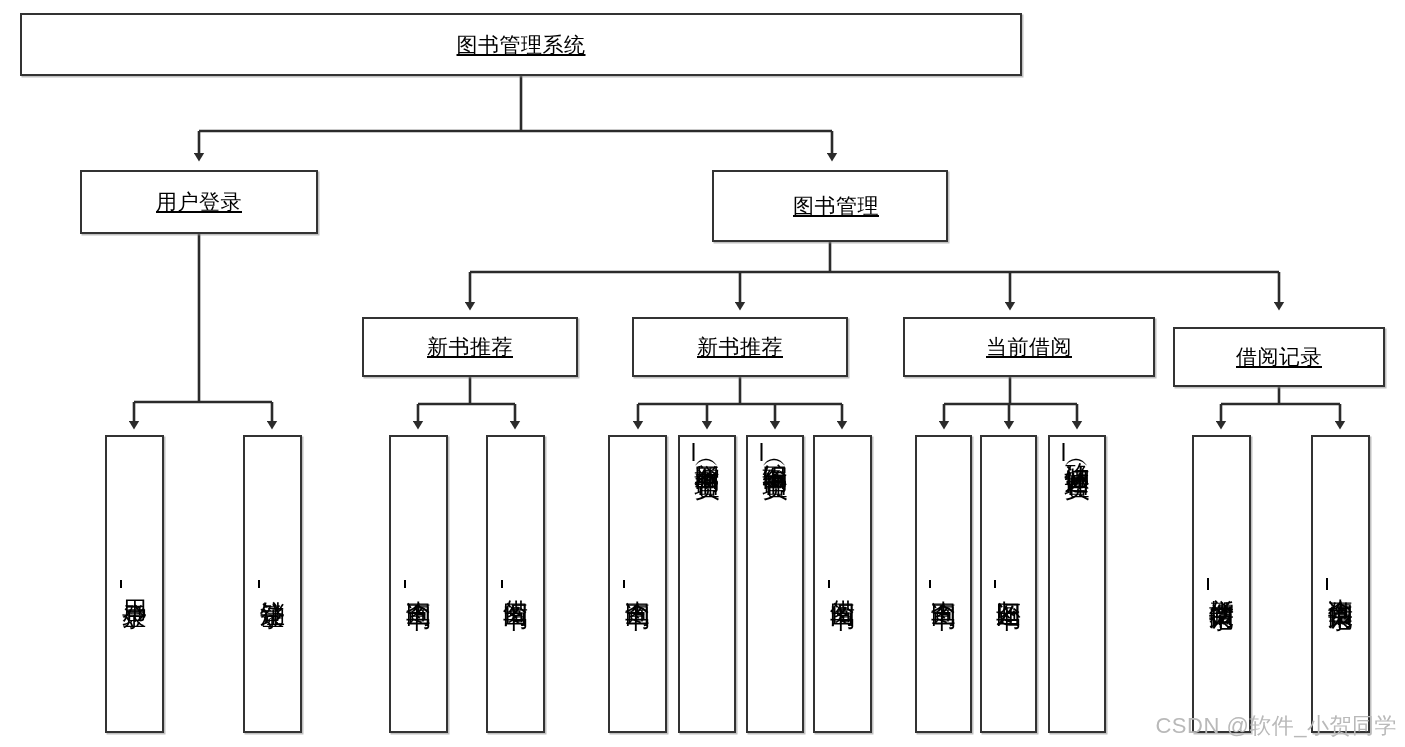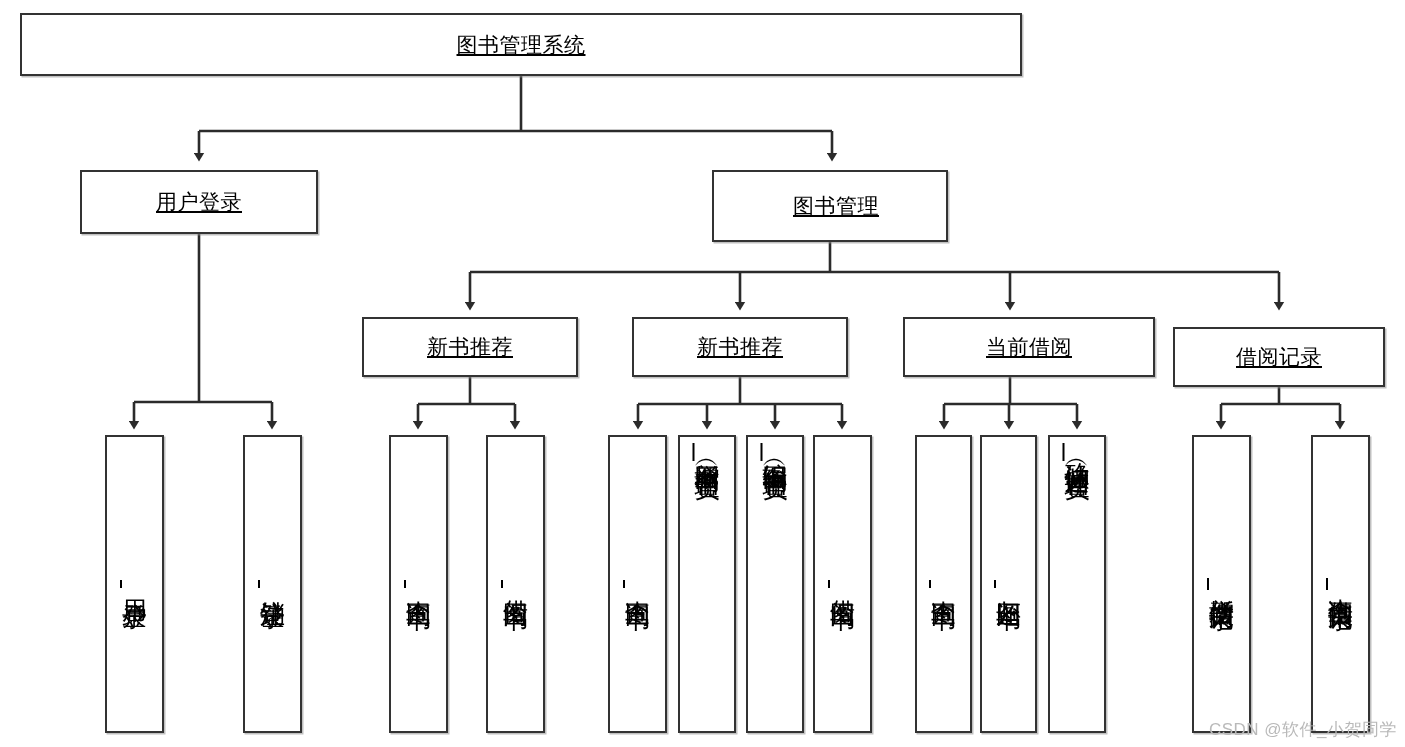--- a/index.html
+++ b/index.html
@@ -59,21 +59,21 @@
     left: 0;
     top: 0;
     width: 1405px;
     height: 747px;
     pointer-events: none;
   }
   .watermark {
     position: absolute;
     right: 8px;
     bottom: 6px;
-    font-size: 17px;
+    font-size: 22px;
     color: #b9b9b9;
     letter-spacing: 0.5px;
     white-space: nowrap;
   }
 </style>
 </head>
 <body>
 
 <div id="canvas">
 

